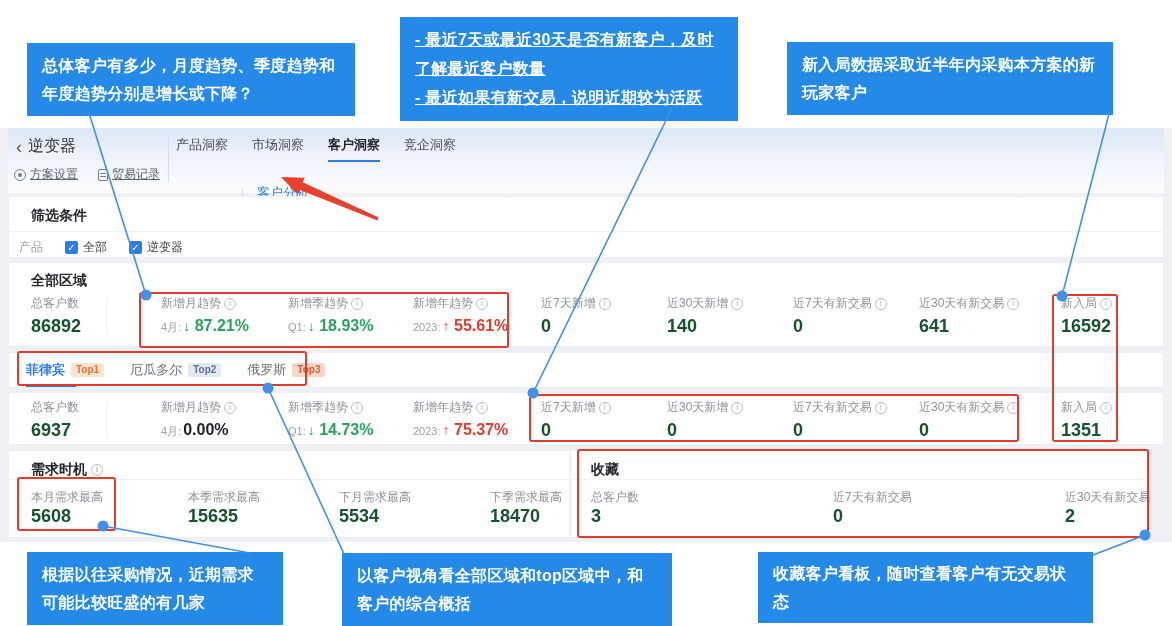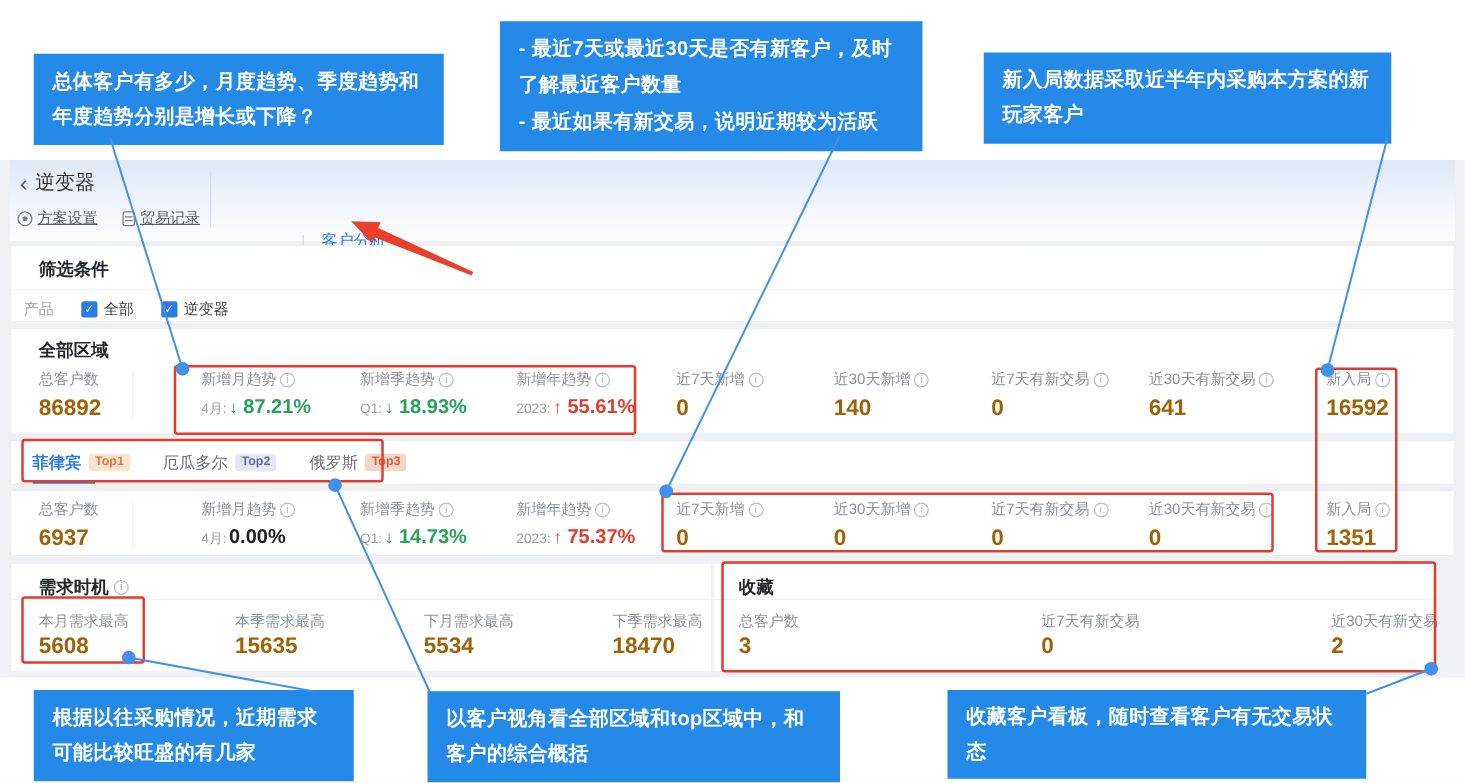--- a/index.html
+++ b/index.html
@@ -38,21 +38,21 @@
   .filter-divider { position:absolute; left:0; top:34px; width:100%; height:1px; background:#f1f2f5; }
   .filter-row { position:absolute; left:10px; top:42px; display:flex; align-items:center; font-size:12px; color:#9aa0a8; gap:22px;}
   .cb-group { display:flex; align-items:center; gap:5px; color:#3c4046; cursor:pointer;}
   .cb { width:13px; height:13px; background:#2b7ce5; border-radius:2px; color:#fff; font-size:10px; line-height:13px; text-align:center; display:inline-block;}
 
   .allregion-card { left:8px; top:134px; width:1156px; height:85px; }
   .region-title { position:absolute; left:22px; top:9px; font-size:14px; font-weight:bold; color:#23262b;}
   .stats { position:absolute; left:0; top:32px; width:100%; height:48px;}
   .col { position:absolute; top:0; }
   .slabel { font-size:12px; color:#8c9199; display:flex; align-items:center; gap:3px; white-space:nowrap;}
-  .sval { margin-top:4px; font-size:18px; font-weight:bold; color:#a16207; }
+  .sval { margin-top:4px; font-size:18px; font-weight:bold; color:#14532d; }
   .tval { margin-top:5px; font-size:16px; font-weight:bold; white-space:nowrap;}
   .pfx { font-size:11px; color:#9aa0a8; font-weight:normal; margin-right:2px;}
   .green { color:#27a35b; } .red { color:#e23c2e; } .neutral { color:#1c1f24; }
   .arr { font-size:14px; }
   .stat-vdiv { position:absolute; left:97px; top:2px; width:1px; height:38px; background:#eef0f3;}
   .info { width:12px; height:12px; border:1px solid #b9bec6; border-radius:50%; display:inline-block; position:relative; flex:none;}
   .info::after { content:"i"; position:absolute; width:100%; text-align:center; top:-1px; font-size:9px; color:#b9bec6; font-style:normal;}
 
   .tabs-card { left:8px; top:224px; width:1156px; height:36px; }
   .ctab-row { position:absolute; left:17px; top:8px; display:flex; gap:26px; align-items:center; font-size:13px;}
@@ -96,20 +96,26 @@
         <span class="tool">
           <span class="gear-ico"></span>
           <span>方案设置</span>
         </span>
         <span class="tool">
           <span class="doc-ico"></span>
           <span>贸易记录</span>
         </span>
       </div>
       <div class="vdiv"></div>
+      <div class="top-tabs">
+        <span class="top-tab">产品洞察</span>
+        <span class="top-tab">市场洞察</span>
+        <span class="top-tab active">客户洞察</span>
+        <span class="top-tab">竞企洞察</span>
+      </div>
       <div class="sub-tabs">
         <span class="sub-tab bold">客户管理</span>
         <span class="sub-sep"></span>
         <span class="sub-tab active">客户分析</span>
       </div>
     </div>
 
     <div class="card filter-card">
       <div class="sec-title">筛选条件</div>
       <div class="filter-divider"></div>
@@ -332,21 +338,21 @@
       <div class="bcol" style="left:494px">
         <div class="slabel">
             <span>近30天有新交易</span>
           </div>
         <div class="sval">2</div>
       </div>
     </div>
   </div>
 
   <div class="box" style="left:27px; top:43px; width:328px;">总体客户有多少，月度趋势、季度趋势和年度趋势分别是增长或下降？</div>
-  <div class="box" style="left:400px; top:17px; width:338px; line-height:1.8;">
+  <div class="box" style="left:400px; top:17px; width:338px; line-height:1.8;text-decoration:underline;">
     <div>- 最近7天或最近30天是否有新客户，及时了解最近客户数量</div>
     <div>- 最近如果有新交易，说明近期较为活跃</div>
   </div>
   <div class="box" style="left:787px; top:42px; width:326px;">新入局数据采取近半年内采购本方案的新玩家客户</div>
   <div class="box" style="left:27px; top:552px; width:256px;">根据以往采购情况，近期需求可能比较旺盛的有几家</div>
   <div class="box" style="left:342px; top:553px; width:330px;">以客户视角看全部区域和top区域中，和客户的综合概括</div>
   <div class="box" style="left:758px; top:552px; width:335px; padding:8px 15px;">收藏客户看板，随时查看客户有无交易状态</div>
 
   <svg class="overlay" viewBox="0 0 1172 626">
 

